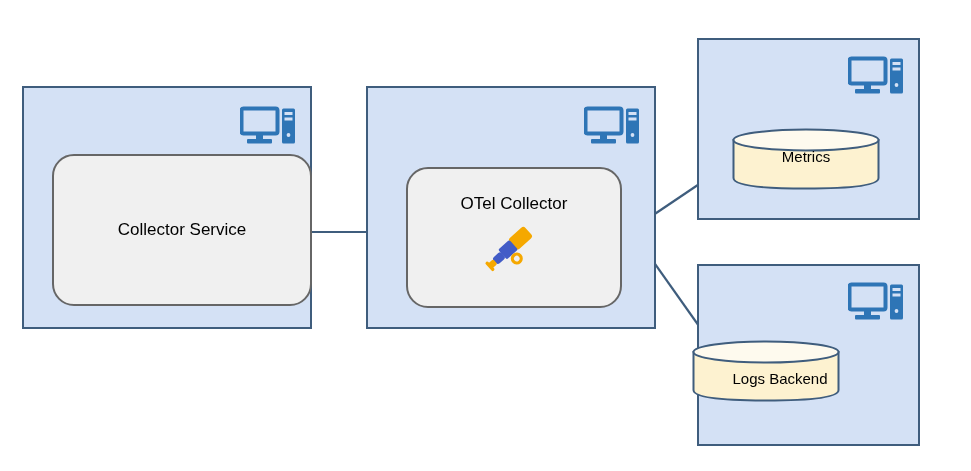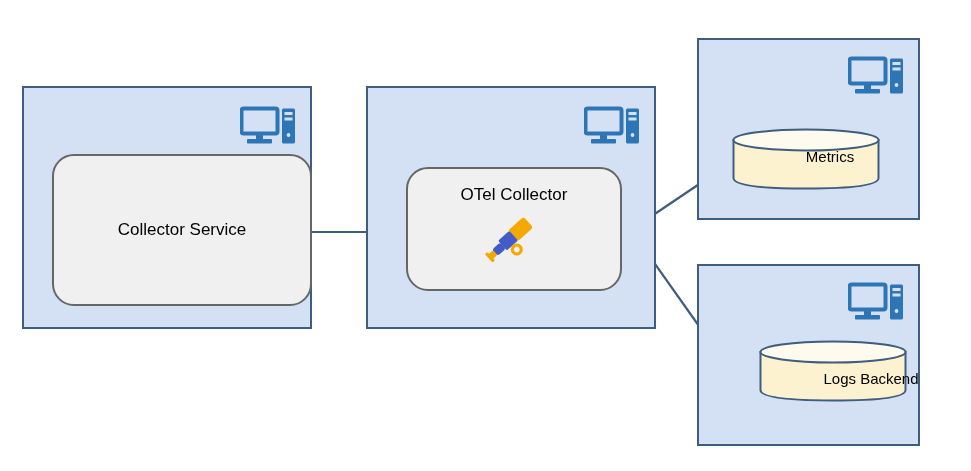--- a/index.html
+++ b/index.html
@@ -62,21 +62,20 @@
   }
   .cyl-label {
     position: absolute;
     left: 0;
     width: 100%;
     text-align: center;
     color: #000000;
     font-size: 15px;
     line-height: 19px;
     pointer-events: none;
-    padding-left: 24px;
   }
 </style>
 </head>
 <body>
 
 <div id="canvas">
 
   <svg id="edges" viewBox="0 0 971 471" xmlns="http://www.w3.org/2000/svg">
     <g stroke="#3f5d7d" stroke-width="2.2" fill="none">
       <line x1="284" y1="232" x2="392" y2="232"></line>
@@ -111,21 +110,21 @@
       <rect x="1.5" y="2.5" width="36" height="25" rx="2" fill="none" stroke="#2e75b6" stroke-width="4"></rect>
       <rect x="16" y="28" width="7" height="6" fill="#2e75b6"></rect>
       <rect x="7" y="33" width="25" height="4.5" rx="1" fill="#2e75b6"></rect>
       <rect x="42" y="2.5" width="13" height="35" rx="1.5" fill="#2e75b6"></rect>
       <rect x="44.5" y="6" width="8" height="3" fill="#d4e1f5"></rect>
       <rect x="44.5" y="11.5" width="8" height="3" fill="#d4e1f5"></rect>
       <circle cx="48.5" cy="29" r="1.9" fill="#d4e1f5"></circle>
     </svg>
   </div>
 
-  <div class="node-rrect" style="left:406px; top:167px; width:216px; height:124px;">
+  <div class="node-rrect" style="left:406px; top:167px; width:216px; height:141px;">
     <div class="node-label">OTel Collector</div>
     <svg class="otel-logo" viewBox="0 0 62 62" xmlns="http://www.w3.org/2000/svg">
       <g transform="rotate(-42 31 31)">
 
         <rect x="34" y="18.5" width="21" height="14.5" rx="3" fill="#f5a800"></rect>
 
         <path d="M 21.5 19.5 L 33.5 19.5 Q 35 19.5 35 21.5 L 35 30.5 Q 35 32.5 33.5 32.5 L 21.5 32.5 Q 20 32.5 20 30.5 L 20 21.5 Q 20 19.5 21.5 19.5 Z" fill="#425cc7"></path>
 
         <rect x="9.5" y="22" width="11" height="8.5" rx="2.6" fill="#425cc7"></rect>
 
@@ -163,21 +162,21 @@
       <rect x="1.5" y="2.5" width="36" height="25" rx="2" fill="none" stroke="#2e75b6" stroke-width="4"></rect>
       <rect x="16" y="28" width="7" height="6" fill="#2e75b6"></rect>
       <rect x="7" y="33" width="25" height="4.5" rx="1" fill="#2e75b6"></rect>
       <rect x="42" y="2.5" width="13" height="35" rx="1.5" fill="#2e75b6"></rect>
       <rect x="44.5" y="6" width="8" height="3" fill="#d4e1f5"></rect>
       <rect x="44.5" y="11.5" width="8" height="3" fill="#d4e1f5"></rect>
       <circle cx="48.5" cy="29" r="1.9" fill="#d4e1f5"></circle>
     </svg>
   </div>
 
-  <div class="cyl" style="left:759px; top:340px; width:176px; height:62px;">
+  <div class="cyl" style="left:692px; top:340px; width:176px; height:62px;">
     <svg width="148" height="62" viewBox="0 0 148 62" xmlns="http://www.w3.org/2000/svg">
       <path d="M 1.5 12 L 1.5 50 Q 1.5 60.5 74 60.5 Q 146.5 60.5 146.5 50 L 146.5 12 Z" fill="#fdf2d0" stroke="#3f5d7d" stroke-width="2"></path>
       <ellipse cx="74" cy="12" rx="72.5" ry="10.5" fill="#fefaee" stroke="#3f5d7d" stroke-width="2"></ellipse>
     </svg>
     <div class="cyl-label" style="top:29px;">Logs Backend</div>
   </div>
 
 </div>
 
 </body></html>

